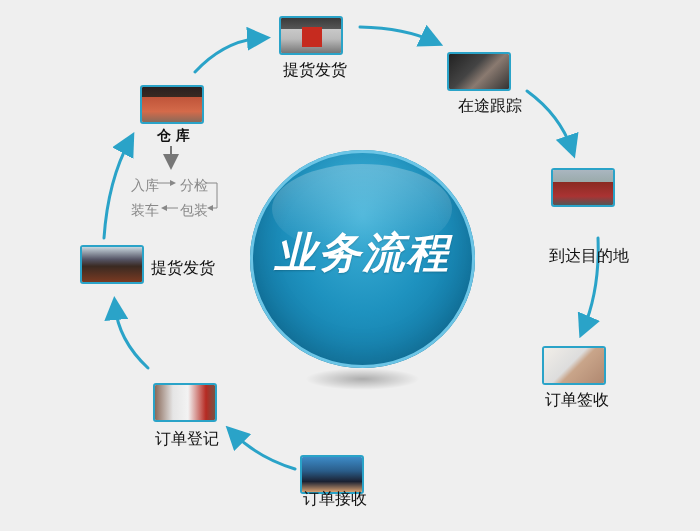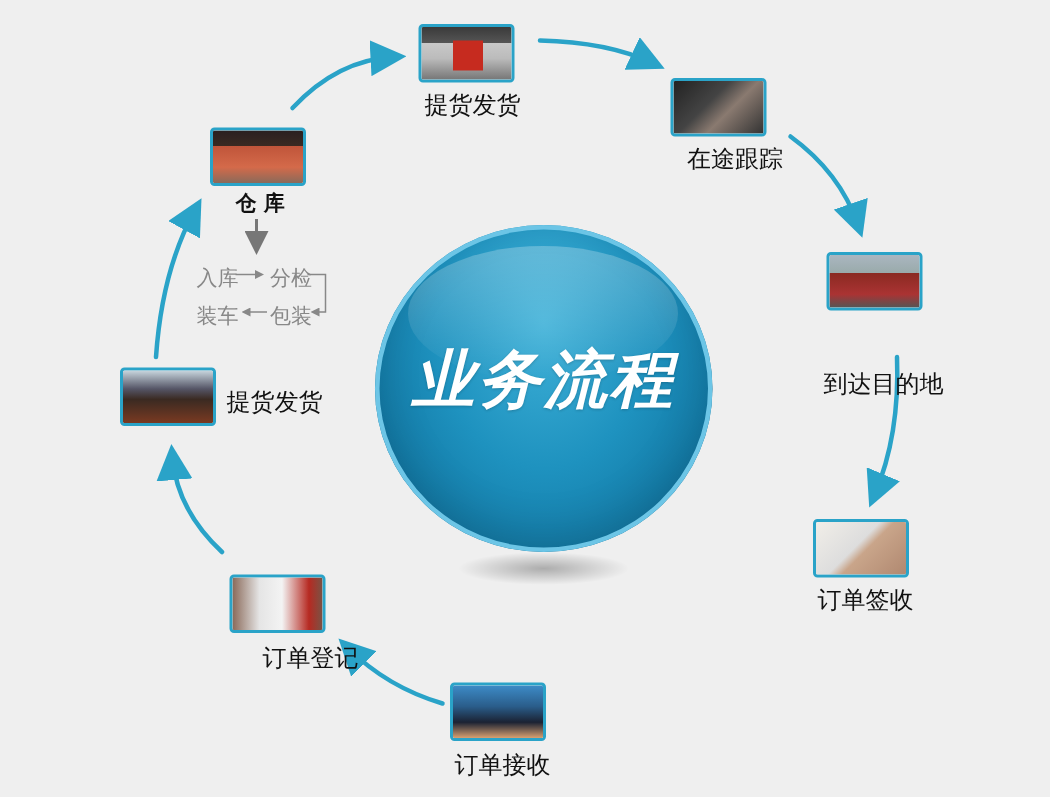--- a/index.html
+++ b/index.html
@@ -70,26 +70,26 @@
 <div class="label" style="left:549px;top:224px;margin-top:22px;">到达目的地</div>
 
 <div class="node-img" style="left:542px;top:346px;">
   <div class="scene" style="background:linear-gradient(135deg,#f1eee8 0%,#ddd 45%,#c9a58a 55%,#b08870 100%);"></div>
 </div>
 <div class="label" style="left:545px;top:390px;">订单签收</div>
 
 <div class="node-img" style="left:300px;top:455px;">
   <div class="scene" style="background:linear-gradient(180deg,#3d8bc7 0%,#2a5d8a 40%,#1b2233 70%,#d8a070 100%);"></div>
 </div>
-<div class="label" style="left:303px;top:500px;">订单接收</div>
+<div class="label" style="left:303px;top:489px;">订单接收</div>
 
 <div class="node-img" style="left:153px;top:383px;">
   <div class="scene" style="background:linear-gradient(90deg,#8a6a5a 0%,#e5e5e5 30%,#f3f3f3 55%,#b62a22 85%,#7a5244 100%);"></div>
 </div>
-<div class="label" style="left:155px;top:429px;margin-left:20px;">订单登记</div>
+<div class="label" style="left:155px;top:429px;">订单登记</div>
 
 <div class="node-img" style="left:80px;top:245px;">
   <div class="scene" style="background:linear-gradient(180deg,#c8d6de 0%,#556 35%,#3a2a22 55%,#7a3a22 100%);"></div>
 </div>
 <div class="label" style="left:151px;top:258px;">提货发货</div>
 
 <div class="node-img" style="left:140px;top:85px;">
   <div class="scene" style="background:linear-gradient(180deg,#2a2020 0%,#3a2a22 30%,#c0553a 30%,#d46a4a 70%,#8a6a5a 100%);"></div>
 </div>
 <div class="label" style="left:157px;top:127px;font-size:14px;font-weight:bold;">仓 库</div>

